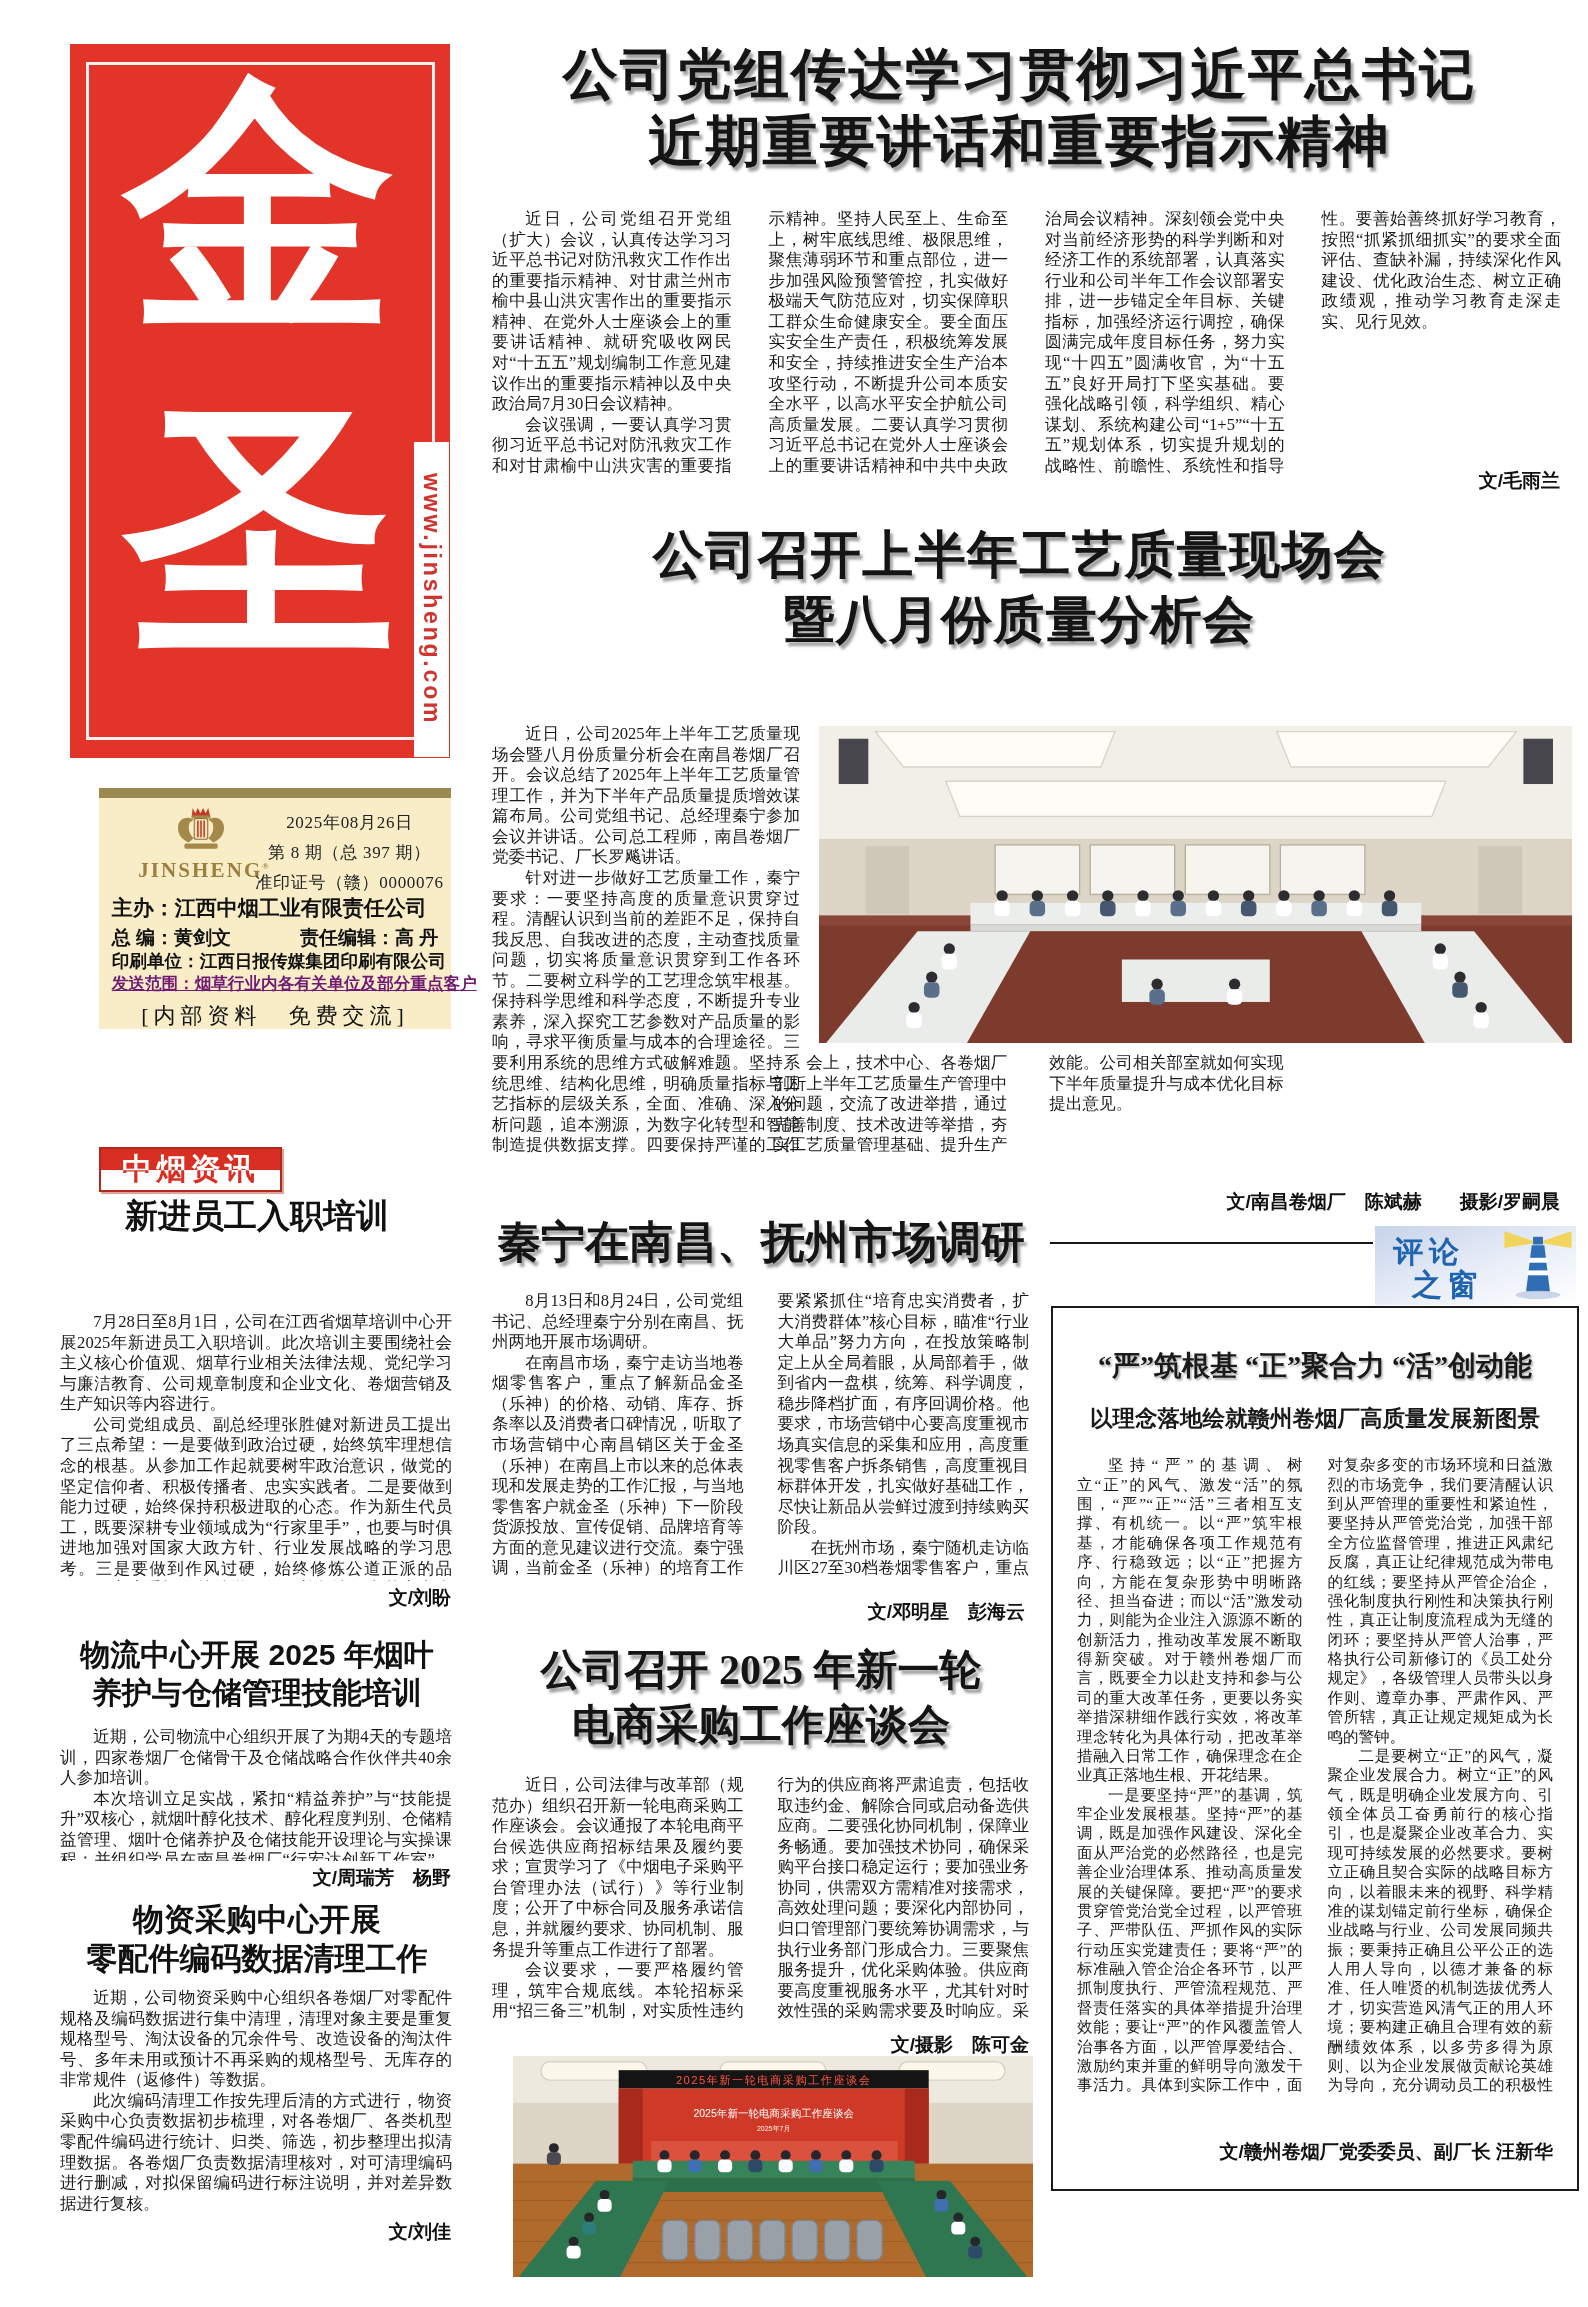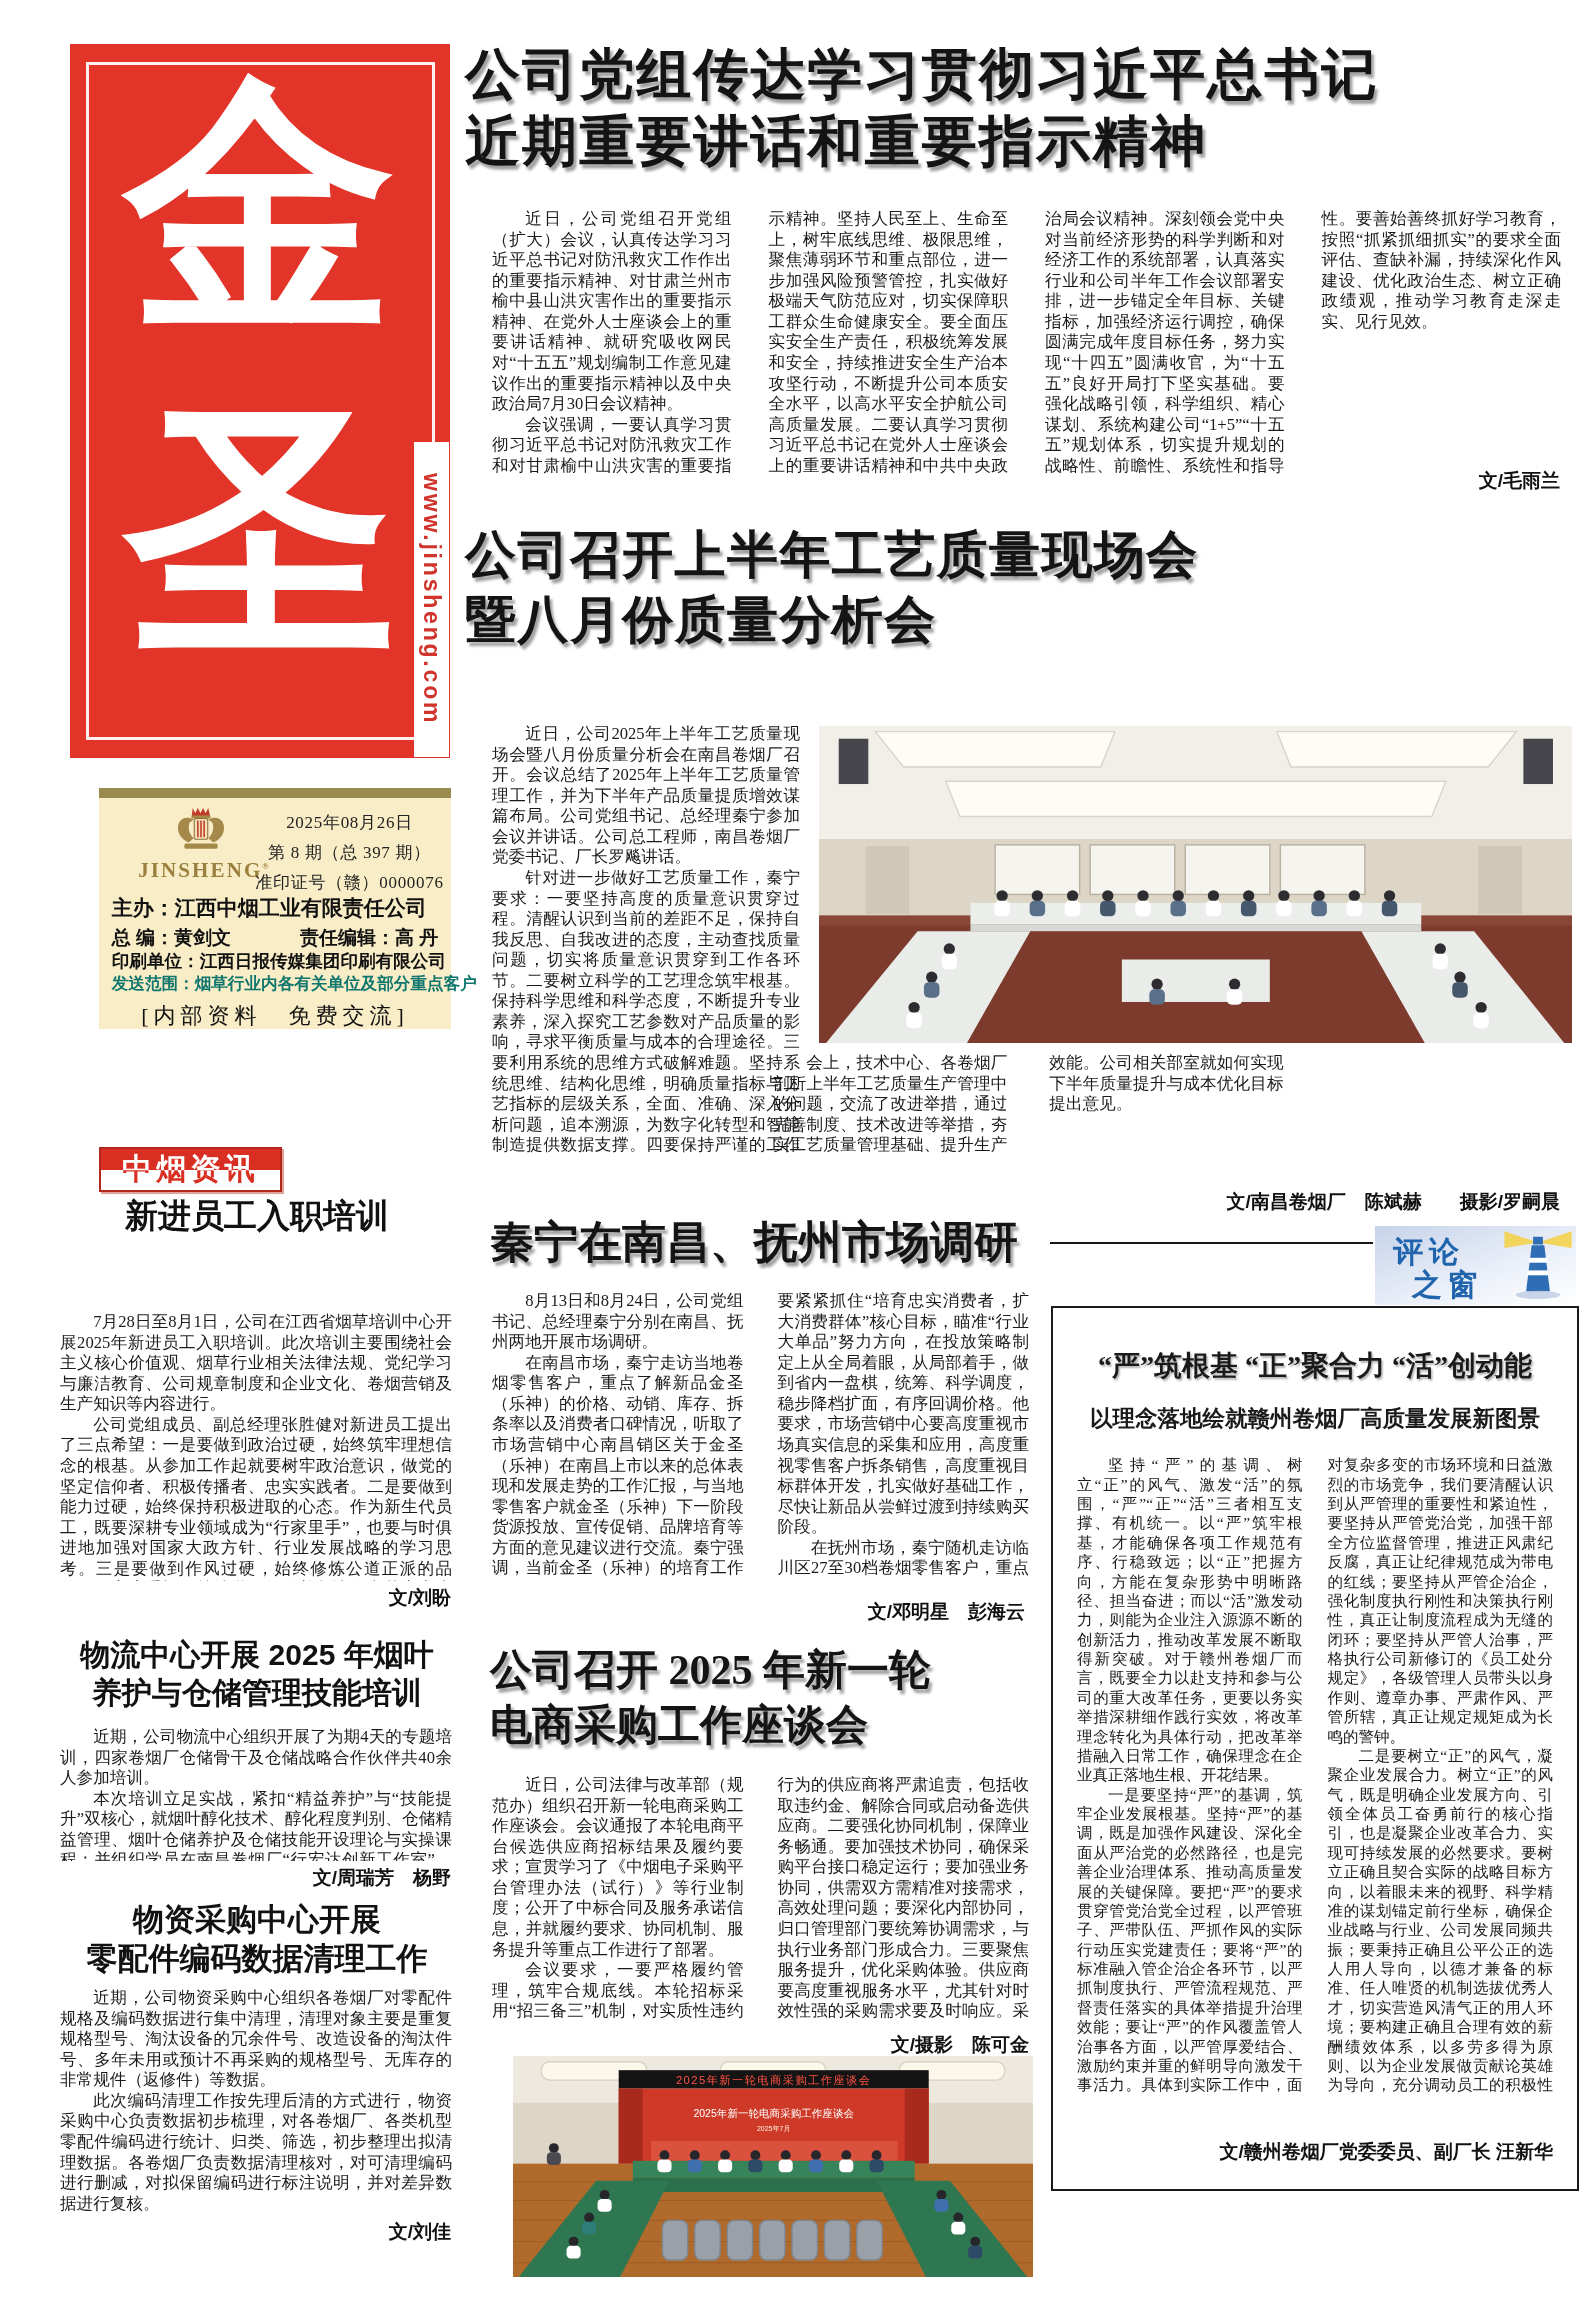--- a/index.html
+++ b/index.html
@@ -3,21 +3,21 @@
 <meta charset="utf-8">
 <style>
   html,body{margin:0;padding:0;}
   body{width:1589px;height:2307px;position:relative;background:#fff;
        font-family:"Liberation Serif","DejaVu Serif",serif;color:#1a1a1a;overflow:hidden;}
   .abs{position:absolute;}
   .p{margin:0;text-indent:2em;text-align:justify;}
   .body-text{font-size:16.6px;line-height:1.24;overflow:hidden;column-fill:auto;}
   .byline{font-family:"Liberation Sans","DejaVu Sans",sans-serif;font-weight:bold;
           font-size:19px;text-align:right;color:#111;}
-  .serif-head{font-weight:bold;color:#141414;
+  .serif-head{font-weight:bold;text-align:center;color:#141414;
           text-shadow:2.8px 3.5px 2.8px rgba(0,0,0,0.38);}
   .sans-head{font-family:"Liberation Sans","DejaVu Sans",sans-serif;font-weight:bold;
           text-align:center;color:#111;}
   
   #seal{left:70px;top:44px;width:380px;height:714px;background:#e23428;}
   #seal::after{content:"";position:absolute;inset:18.3px 15.5px;border:3.5px solid rgba(255,255,255,.93);}
   .seal-char{position:relative;display:block;text-align:center;color:#fff;font-weight:700;
              font-size:271px;line-height:328px;z-index:2;}
   #url-strip{left:414px;top:442px;width:35px;height:315px;background:#fff;z-index:3;
              display:flex;align-items:center;justify-content:center;}
@@ -29,21 +29,21 @@
   #wordmark{position:absolute;left:21px;top:70px;width:169px;text-align:center;
             color:#9b7f3d;font-weight:bold;font-size:21px;letter-spacing:2.1px;}
   #wordmark sup{font-size:8.5px;}
   #issue-block{position:absolute;left:156px;top:20px;width:189px;text-align:center;
             font-size:17px;line-height:1.75;letter-spacing:0.7px;color:#222;}
   .ib-row{position:absolute;left:12.7px;right:12.7px;font-family:"Liberation Sans",sans-serif;
           font-weight:bold;color:#111;white-space:nowrap;}
   #r-organizer{top:106px;font-size:21px;}
   #r-editors{top:137px;font-size:19px;display:flex;justify-content:space-between;}
   #r-printer{top:161px;font-size:17.6px;}
-  #r-dist{top:185px;font-size:16.6px;color:#0f766e;}
+  #r-dist{top:185px;font-size:16.6px;color:#701a75;text-decoration:underline;}
   #r-note{top:213px;font-family:"Liberation Serif",serif;font-weight:normal;
           font-size:22px;text-align:center;letter-spacing:5px;}
   
   #cn-badge{left:99px;top:1147px;width:147px;height:41px;border:2.1px solid #b3271d;
             background:linear-gradient(#d92f22 0 52%,#ffffff 52% 100%);
             box-shadow:2.1px 2.1px 0 #dca49b;padding-left:32px;}
   #cn-badge span{position:absolute;inset:0;text-align:center;line-height:39px;
             font-size:30px;font-weight:bold;letter-spacing:4.2px;}
   #cn-badge .t-top{color:#fff;clip-path:inset(0 0 48% 0);}
   #cn-badge .t-bot{color:#d92f22;clip-path:inset(52% 0 0 0);}

